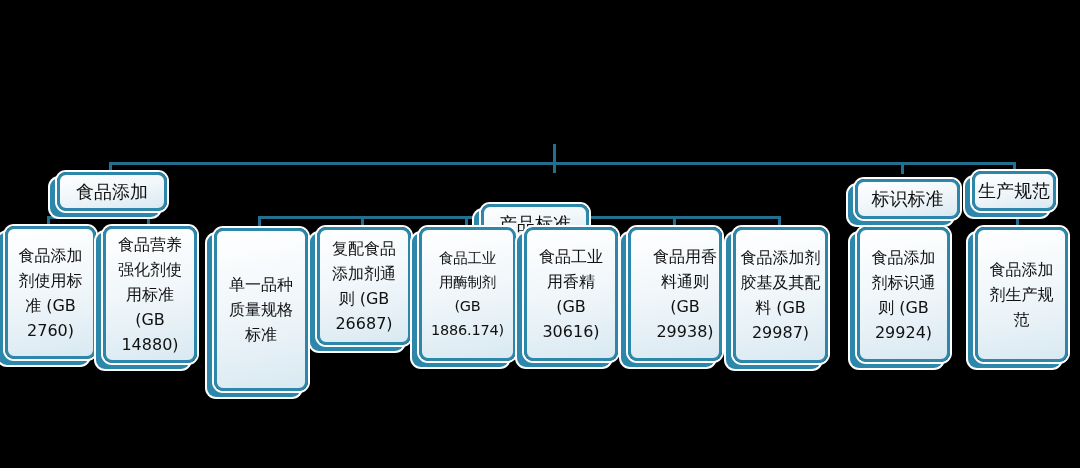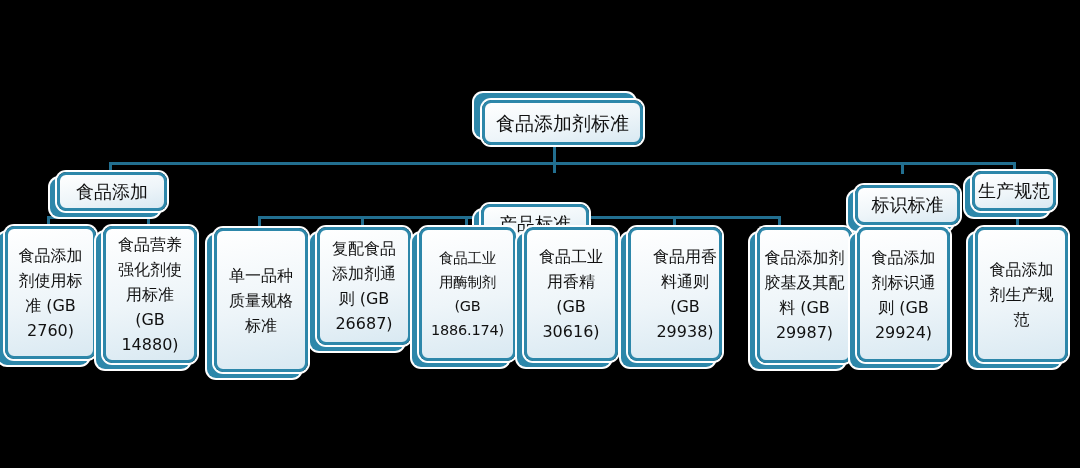--- a/index.html
+++ b/index.html
@@ -60,51 +60,48 @@
   <div class="cl v" style="left:258px;top:216px;height:11px;"></div>
   <div class="cl v" style="left:361px;top:216px;height:11px;"></div>
   <div class="cl v" style="left:465px;top:216px;height:11px;"></div>
   <div class="cl v" style="left:569px;top:216px;height:11px;"></div>
   <div class="cl v" style="left:673px;top:216px;height:11px;"></div>
   <div class="cl v" style="left:778px;top:216px;height:11px;"></div>
 
   <div class="cl v" style="left:901px;top:210px;height:17px;"></div>
   <div class="cl v" style="left:1016px;top:210px;height:17px;"></div>
 
-  <div class="node root lv1" style="left:482px;top:100px;width:161px;height:45px;">
-    <span class="lbl">食品添加剂标准</span>
-  </div>
 
   <div class="node lv2" style="left:57px;top:172px;width:110px;height:39px;">
     <span class="lbl">食品添加</span>
   </div>
   <div class="node lv2" style="left:481px;top:171px;width:108px;height:39px;margin-top:33px;">
     <span class="lbl">产品标准</span>
   </div>
-  <div class="node lv2" style="left:855px;top:185px;width:105px;height:40px;">
+  <div class="node lv2" style="left:855px;top:179px;width:105px;height:40px;">
     <span class="lbl">标识标准</span>
   </div>
   <div class="node lv2" style="left:972px;top:171px;width:84px;height:40px;">
     <span class="lbl">生产规范</span>
   </div>
 
   <div class="node lv3" style="left:5px;top:226px;width:91px;height:133px;">
     <span class="lbl">食品添加
 剂使用标
 准 (GB
 2760)</span>
   </div>
   <div class="node lv3" style="left:103px;top:226px;width:94px;height:137px;">
     <span class="lbl">食品营养
 强化剂使
 用标准
 (GB
 14880)</span>
   </div>
-  <div class="node lv3" style="left:214px;top:228px;width:94px;height:144px;">
+  <div class="node lv3" style="left:214px;top:228px;width:94px;height:163px;">
     <span class="lbl">单一品种
 质量规格
 标准</span>
   </div>
   <div class="node lv3" style="left:317px;top:227px;width:94px;height:118px;">
     <span class="lbl">复配食品
 添加剂通
 则 (GB
 26687)</span>
   </div>
@@ -119,21 +116,21 @@
 用香精
 (GB
 30616)</span>
   </div>
   <div class="node lv3" style="left:628px;top:227px;width:94px;height:134px;padding-left:20px;">
     <span class="lbl">食品用香
 料通则
 (GB
 29938)</span>
   </div>
-  <div class="node lv3" style="left:733px;top:227px;width:95px;height:136px;margin-left:24px;">
+  <div class="node lv3" style="left:733px;top:227px;width:95px;height:136px;">
     <span class="lbl">食品添加剂
 胶基及其配
 料 (GB
 29987)</span>
   </div>
   <div class="node lv3" style="left:857px;top:227px;width:93px;height:135px;">
     <span class="lbl">食品添加
 剂标识通
 则 (GB
 29924)</span>

